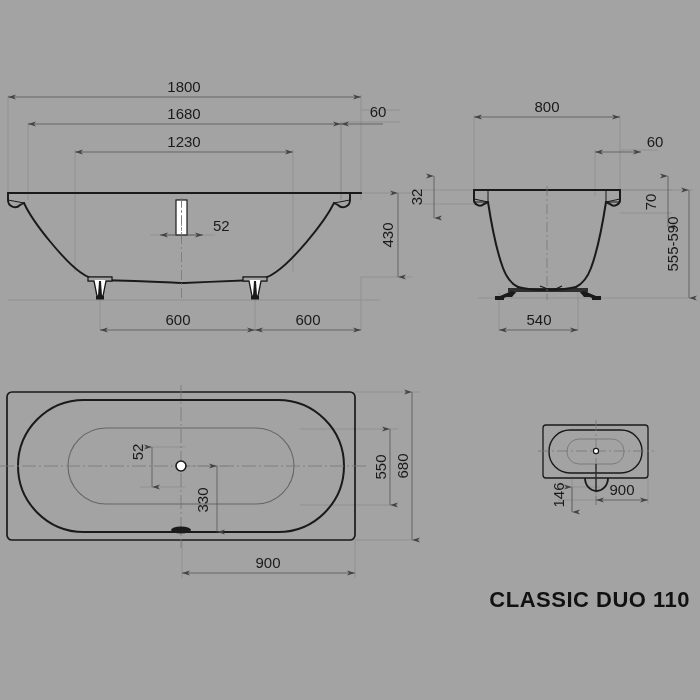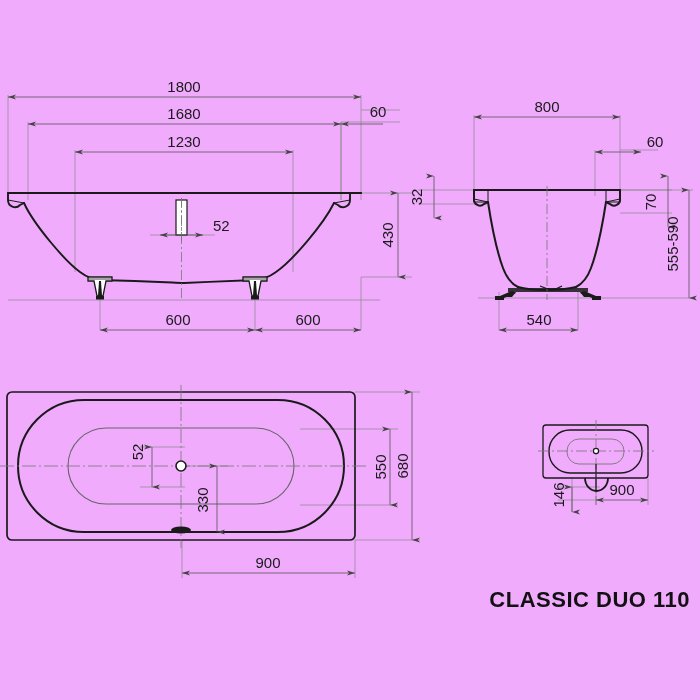--- a/index.html
+++ b/index.html
@@ -1,18 +1,18 @@
 <!DOCTYPE html>
 <html><head>
 <meta charset="utf-8">
 <style>
   html,body{margin:0;padding:0;background:#ffffff;}
   body{width:700px;height:700px;overflow:hidden;
        font-family:"Liberation Sans", sans-serif;}
-  #sheet{position:relative;width:700px;height:700px;background:#f0abfc;}
+  #sheet{position:relative;width:700px;height:700px;background:#a3a3a3;}
   svg{display:block;}
   .dimtext{font-family:"Liberation Sans", sans-serif;font-size:15px;fill:#1a1a1a;}
   .title{font-family:"Liberation Sans", sans-serif;font-size:22px;font-weight:bold;
          fill:#111;letter-spacing:0.5px;}
 </style>
 </head>
 <body>
 
 <div id="sheet">
 <svg width="700" height="700" viewBox="0 0 700 700">

